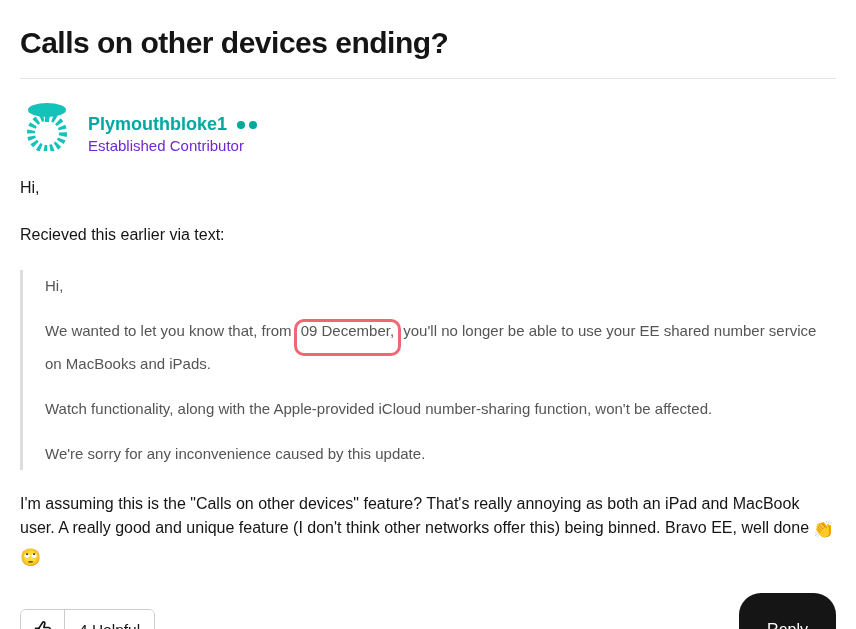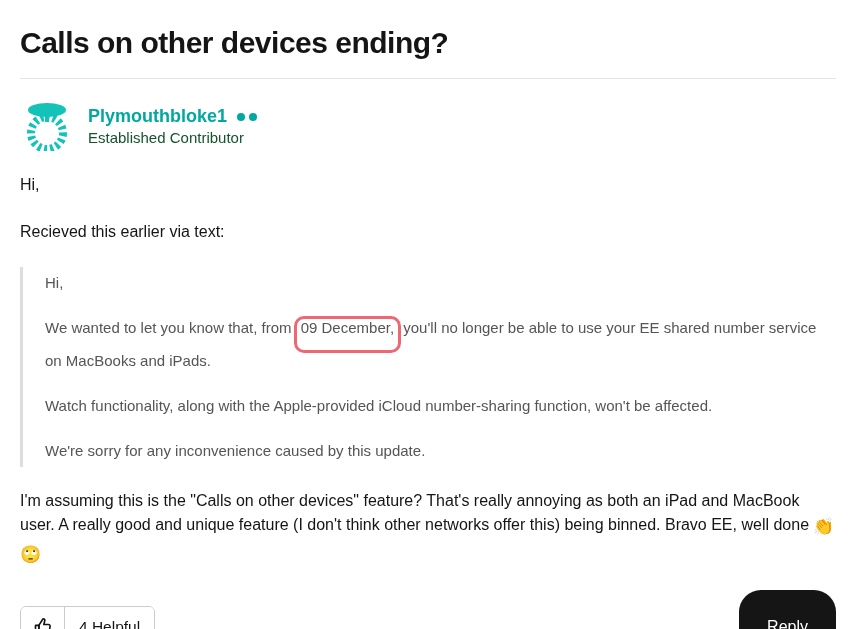--- a/index.html
+++ b/index.html
@@ -32,32 +32,32 @@
     display: flex;
     align-items: flex-start;
     gap: 14px;
   }
   .avatar {
     width: 54px;
     height: 54px;
     position: relative;
     cursor: pointer;
   }
-  .author-meta { display: flex; flex-direction: column; gap: 2px; margin-top: 9px;}
+  .author-meta { display: flex; flex-direction: column; gap: 2px; margin-top: 17px;}
   .author-line { display: flex; align-items: center; gap: 10px; }
   .author-name {
     color: #00a9a0;
     font-weight: 700;
     font-size: 18px;
     text-decoration: none;
     cursor: pointer;
   }
   .rank-dots { display: flex; gap: 4px; }
   .rank-dot { width: 8px; height: 8px; border-radius: 50%; background: #00a9a0; }
-  .role { font-size: 15px; color: #14532d; }
+  .role { font-size: 15px; color: #6d28d9; }
   .meta-right { display: flex; flex-direction: column; align-items: flex-end; gap: 10px; }
   .options-btn {
     width: 22px; height: 22px;
     border: 1.6px solid #222; border-radius: 50%;
     display: flex; align-items: center; justify-content: center;
     cursor: pointer;
   }
   .chev { width: 9px; height: 9px; border-right: 1.8px solid #222; border-bottom: 1.8px solid #222; transform: rotate(45deg); margin-top: -4px;}
   .timestamp { font-size: 15px; color: #222; display:flex; gap:4px; }
   .body { font-size: 16px; line-height: 1.55; }

